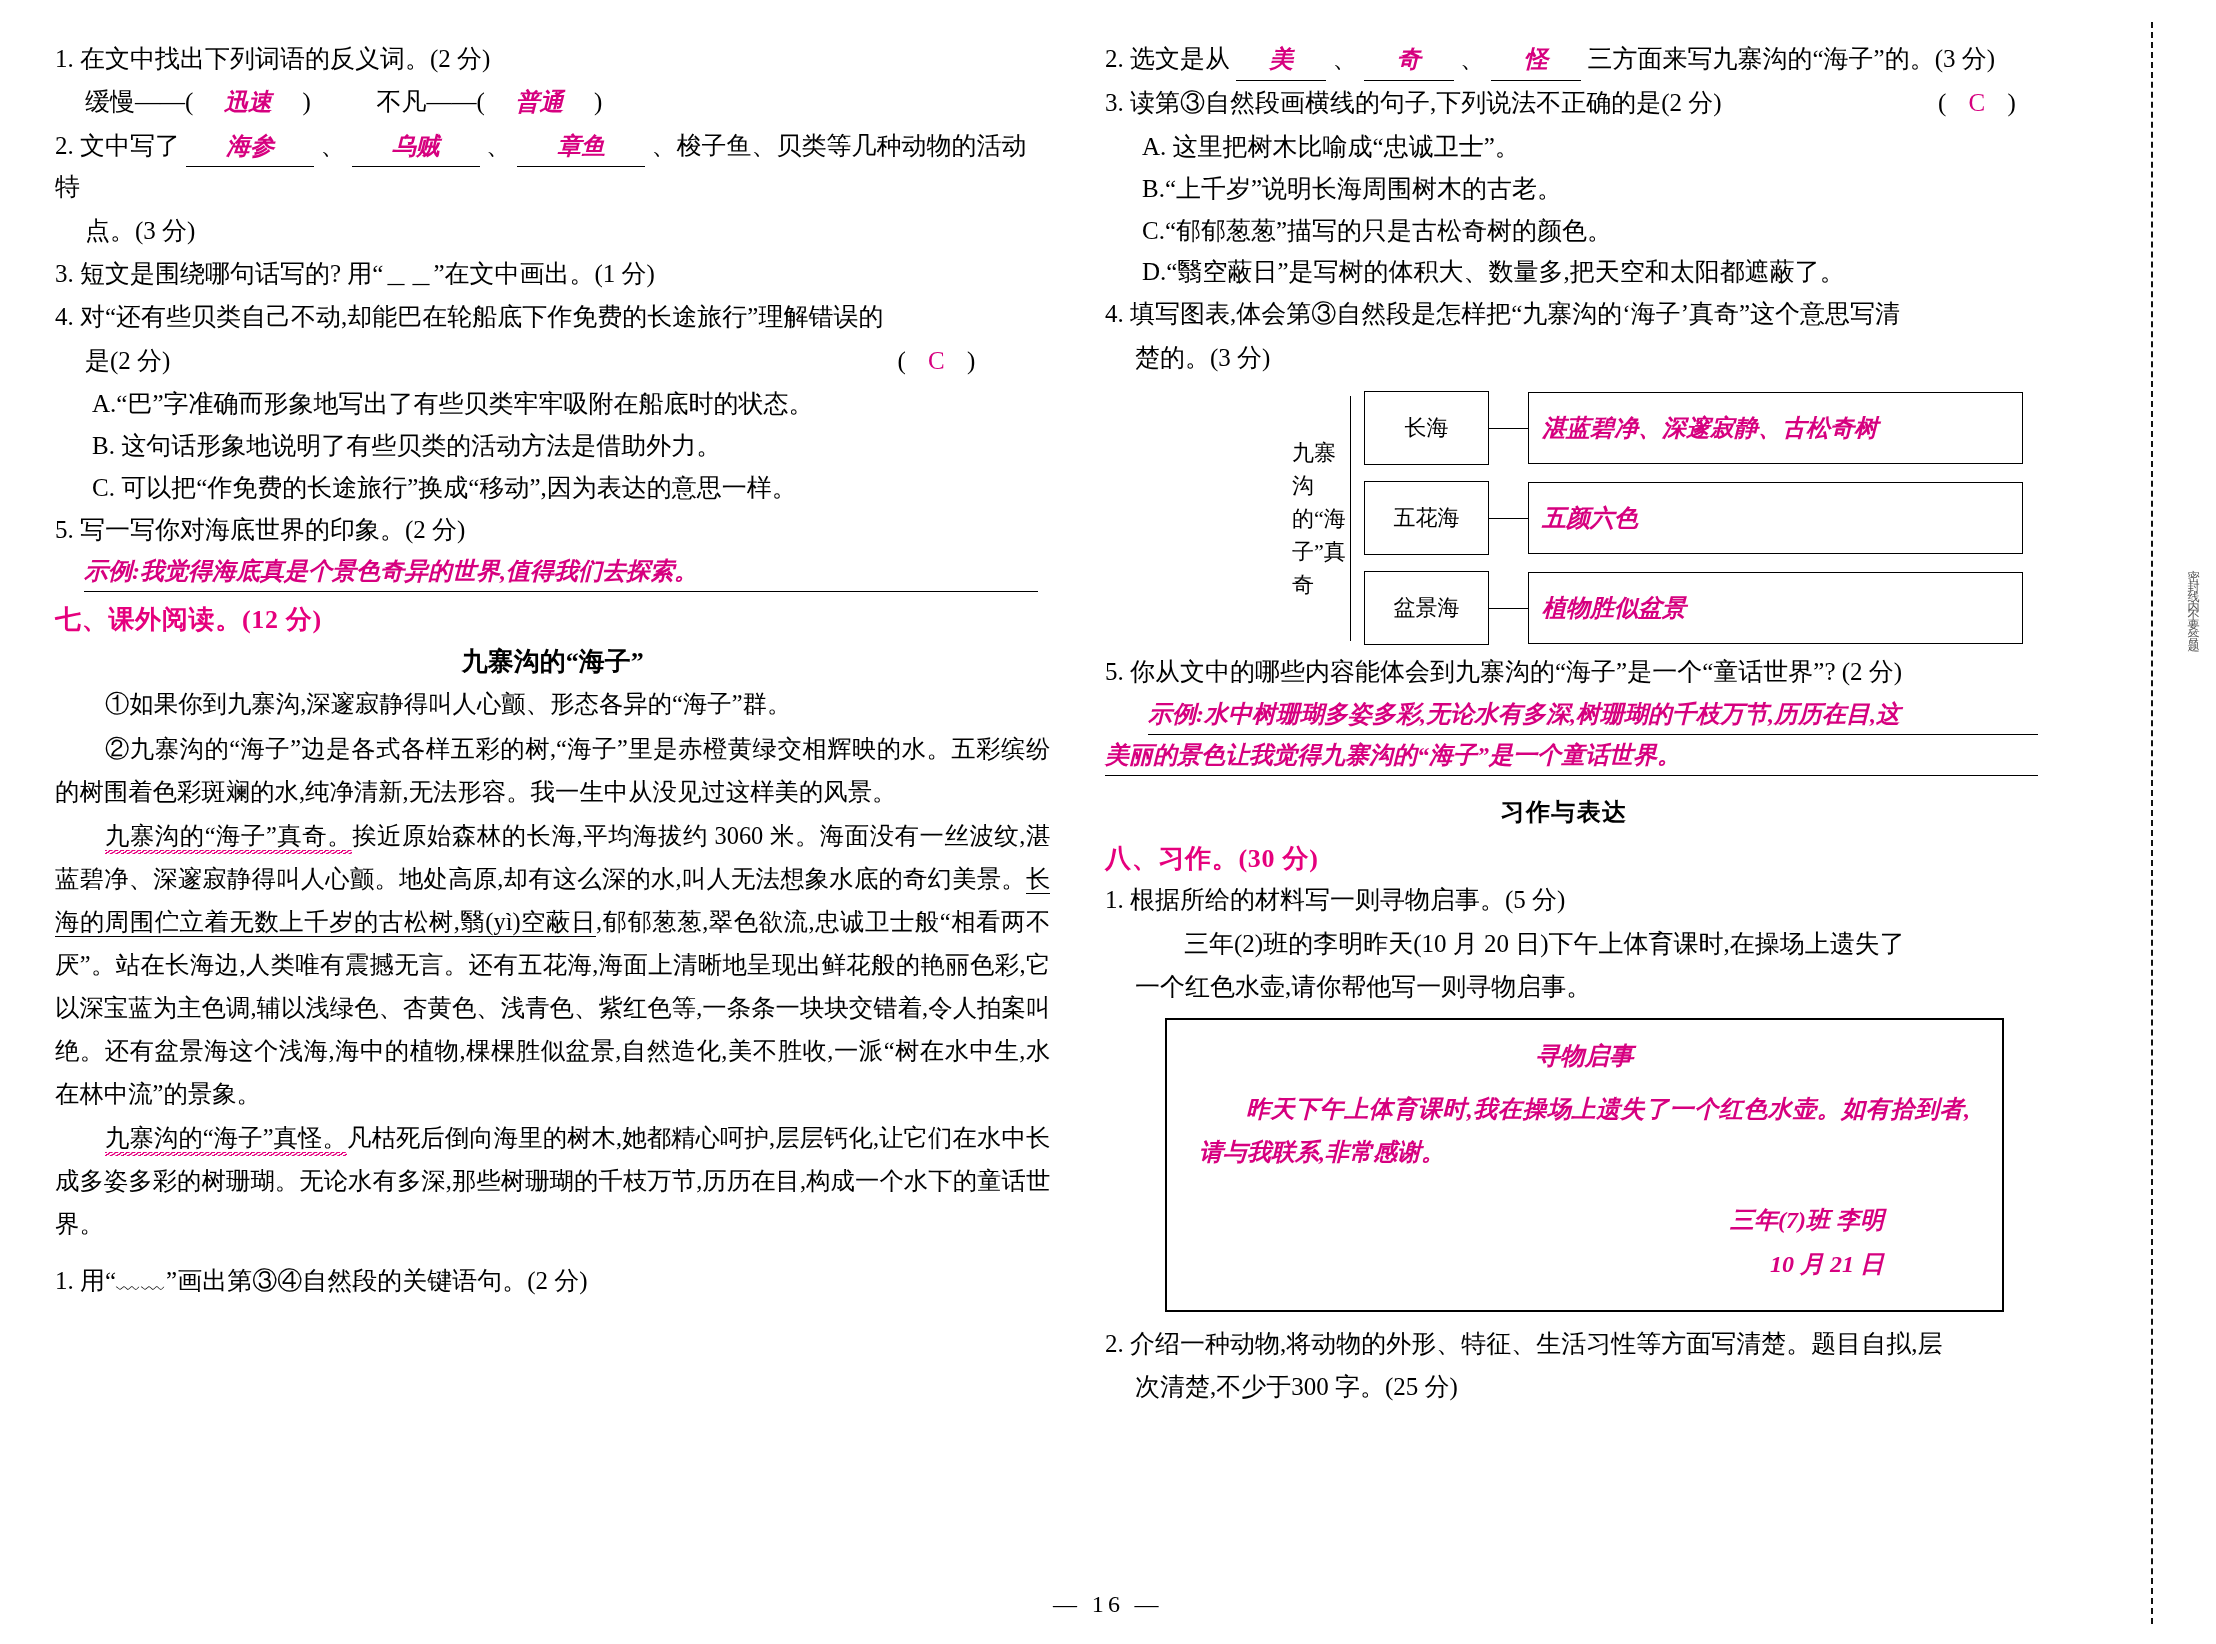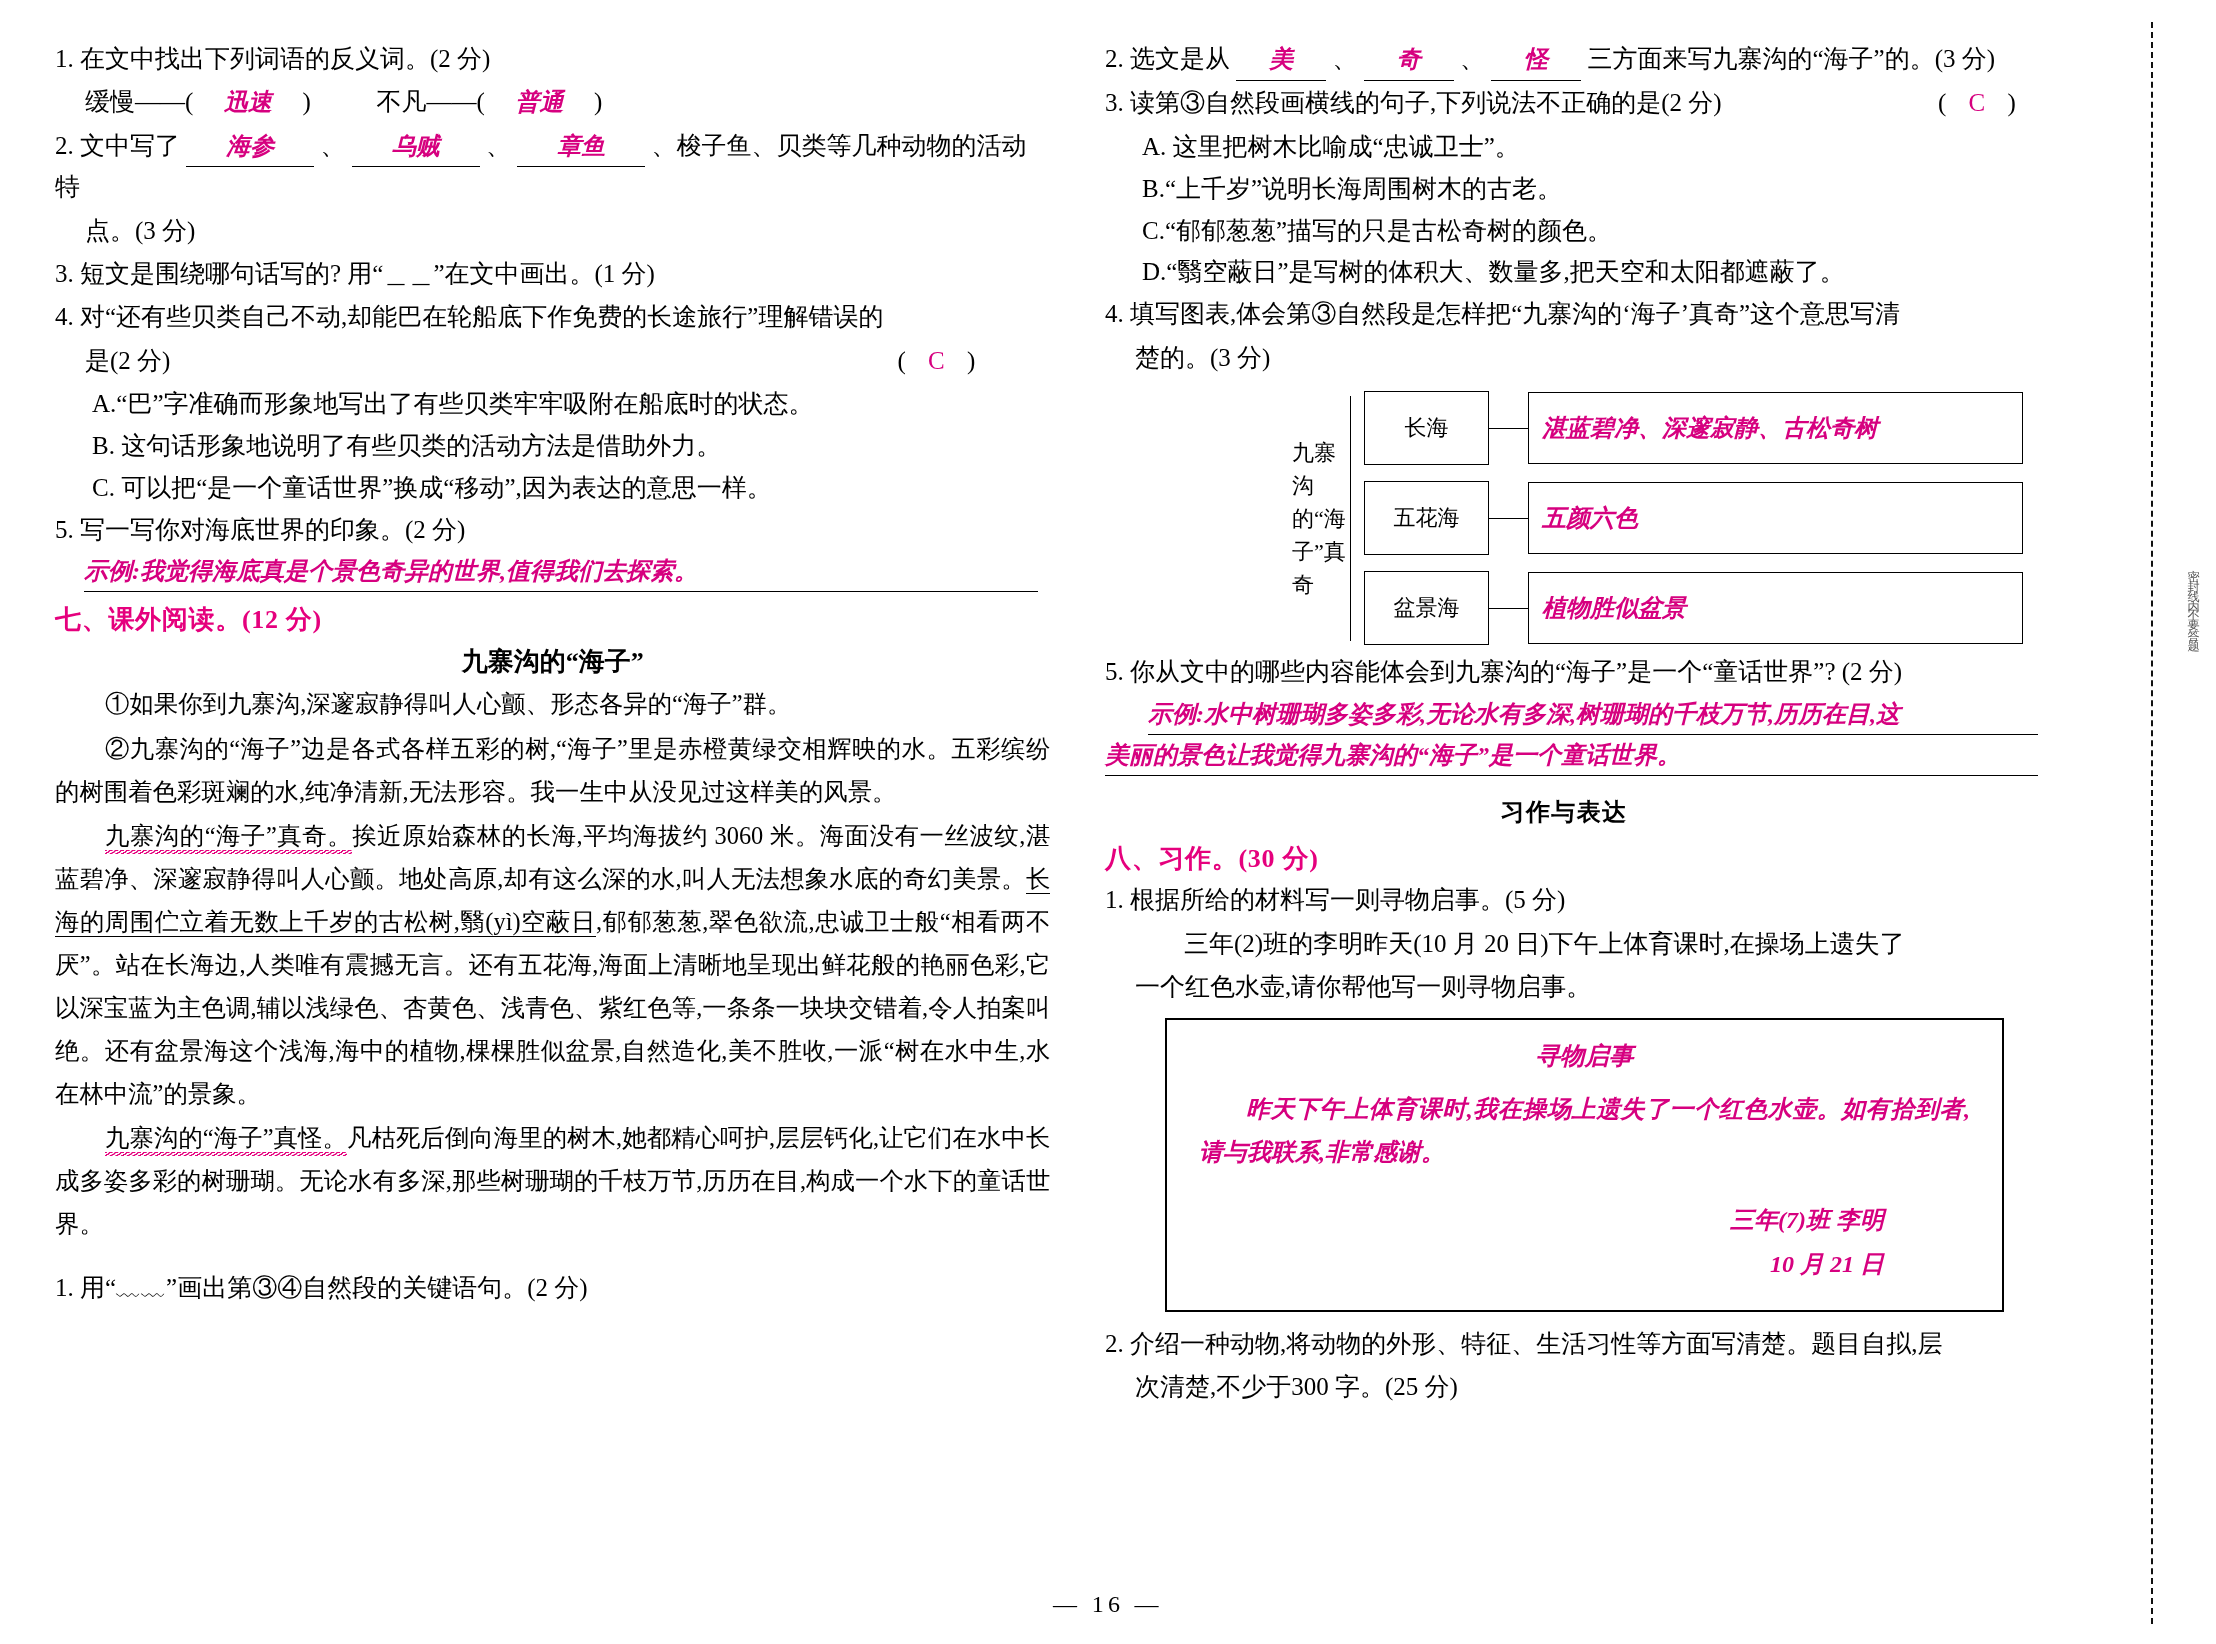--- a/index.html
+++ b/index.html
@@ -241,21 +241,21 @@
         <span>对“还有些贝类自己不动,却能巴在轮船底下作免费的长途旅行”理解错误的</span>
       </div>
       <div class="q indent">
         <span>是(2 分)</span>
         <span style="float:right;margin-right:75px;">
           <span>( </span><span class="ans" style="padding:0 16px">C</span><span> )</span>
         </span>
       </div>
       <div class="opt">A.“巴”字准确而形象地写出了有些贝类牢牢吸附在船底时的状态。</div>
       <div class="opt">B. 这句话形象地说明了有些贝类的活动方法是借助外力。</div>
-      <div class="opt">C. 可以把“是一个童话世界”换成“移动”,因为表达的意思一样。</div>
+      <div class="opt">C. 可以把“作免费的长途旅行”换成“移动”,因为表达的意思一样。</div>
 
       <div class="q">
         <span>5.</span>
         <span>写一写你对海底世界的印象。(2 分)</span>
       </div>
       <div class="write-line w1" style="margin-left:29px;width:954px">
         <span class="hand">示例:我觉得海底真是个景色奇异的世界,值得我们去探索。</span>
       </div>
 
       <div class="sec-head">
@@ -268,21 +268,21 @@
       <div class="para p-indent">②九寨沟的“海子”边是各式各样五彩的树,“海子”里是赤橙黄绿交相辉映的水。五彩缤纷的树围着色彩斑斓的水,纯净清新,无法形容。我一生中从没见过这样美的风景。</div>
 
       <div class="para p-indent">
         <span class="u-wave">九寨沟的“海子”真奇。</span><span>挨近原始森林的长海,平均海拔约 3060 米。海面没有一丝波纹,湛蓝碧净、深邃寂静得叫人心颤。地处高原,却有这么深的水,叫人无法想象水底的奇幻美景。</span><span class="u-straight">长海的周围伫立着无数上千岁的古松树,翳(yì)空蔽日</span><span>,郁郁葱葱,翠色欲流,忠诚卫士般“相看两不厌”。站在长海边,人类唯有震撼无言。还有五花海,海面上清晰地呈现出鲜花般的艳丽色彩,它以深宝蓝为主色调,辅以浅绿色、杏黄色、浅青色、紫红色等,一条条一块块交错着,令人拍案叫绝。还有盆景海这个浅海,海中的植物,棵棵胜似盆景,自然造化,美不胜收,一派“树在水中生,水在林中流”的景象。</span>
       </div>
 
       <div class="para p-indent">
         <span class="u-wave">九寨沟的“海子”真怪。</span><span>凡枯死后倒向海里的树木,她都精心呵护,层层钙化,让它们在水中长成多姿多彩的树珊瑚。无论水有多深,那些树珊瑚的千枝万节,历历在目,构成一个水下的童话世界。</span>
       </div>
 
-      <div class="q" style="margin-top:22px">
+      <div class="q" style="margin-top:15px">
         <span>1.</span>
         <span>用“﹏﹏”画出第③④自然段的关键语句。(2 分)</span>
       </div>
 
     </div>
 
     <div class="col right">
 
       <div class="q">
         <span>2.</span>

